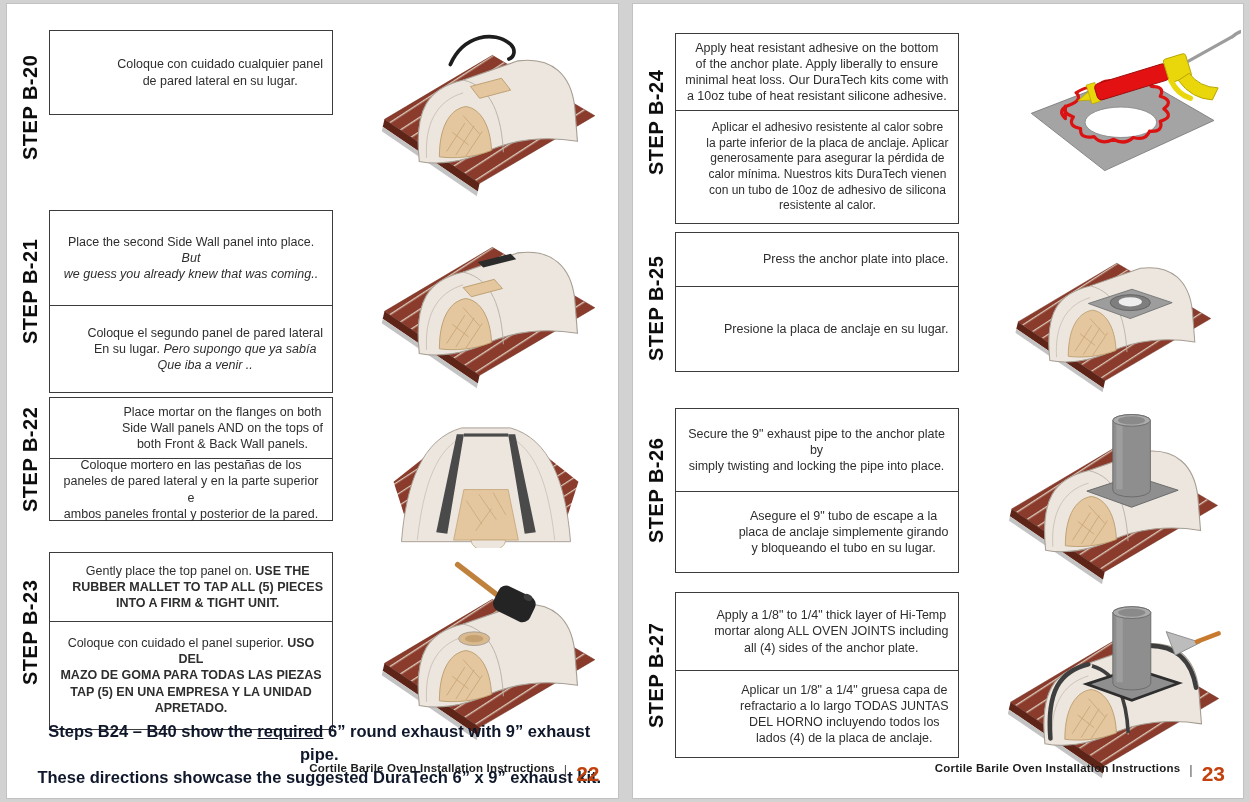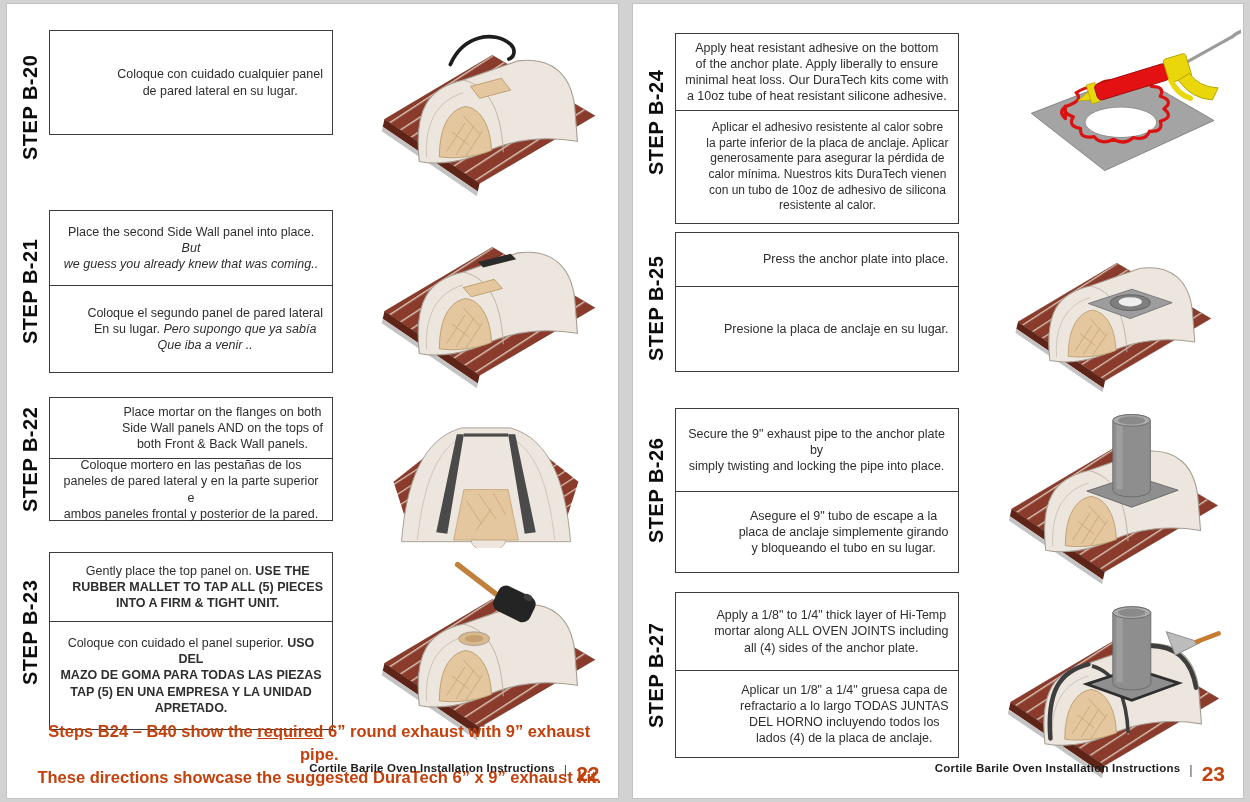--- a/index.html
+++ b/index.html
@@ -15,21 +15,21 @@
        padding:4px 9px;background:#fff;}
   .box + .box{margin-top:-1px;}
   .box-text{text-align:center;white-space:pre-line;font-size:12.5px;line-height:1.3;color:#2e2e2e;}
   .seg-normal{font-style:normal;}
   .seg-italic{font-style:italic;}
   .seg-bold{font-weight:bold;}
   .seg-underline{text-decoration:underline;}
   .illo{position:absolute;right:2px;width:260px;}
   .illo svg{width:100%;height:100%;display:block;}
   .exhaust-note{position:absolute;left:24px;right:10px;text-align:center;
-                color:#c2410c;font-weight:bold;font-size:16.5px;line-height:1.4;}
+                color:#0f172a;font-weight:bold;font-size:16.5px;line-height:1.4;}
   .note-line{white-space:pre-line;}
   .page-footer{position:absolute;right:18px;bottom:12px;display:flex;align-items:flex-start;margin-left:22px;}
   .footer-text{font-weight:bold;font-size:11.5px;color:#1c1c1c;letter-spacing:0.2px;}
   .footer-sep{font-size:13px;color:#555;margin:0 9px;font-weight:normal;}
   .footer-num{font-weight:bold;font-size:21px;color:#c2410c;}
 </style>
 </head>
 <body>
 
 <svg width="0" height="0" style="position:absolute" aria-hidden="true">
@@ -62,38 +62,38 @@
   </defs>
 </svg>
 
 <div class="spread">
 
   <div class="page">
 
     <section class="step-row" style="top:2px;height:192px">
       <div class="step-label" style="top:24px;height:154px">STEP B-20</div>
       <div class="boxes" style="top:24px">
-        <div class="box" style="height:105px">
+        <div class="box" style="height:85px">
           <div class="box-text">Coloque con cuidado cualquier panel
 de pared lateral en su lugar.</div>
         </div>
       </div>
       <div class="illo" style="top:0;height:192px">
         <svg viewBox="0 0 250 210">
           <use href="#ovenBase"></use>
           <polygon points="108,88 142,79 152,92 118,101" fill="#e4c69f" stroke="#bb9c6d"></polygon>
           <path d="M86,64 C100,32 134,26 152,42 C158,48 156,56 150,58" fill="none" stroke="#1d1d1d" stroke-width="4" stroke-linecap="round"></path>
         </svg>
       </div>
     </section>
 
     <section class="step-row" style="top:194px;height:192px">
       <div class="step-label" style="top:12px;height:163px">STEP B-21</div>
       <div class="boxes" style="top:12px">
-        <div class="box" style="height:76px">
+        <div class="box" style="height:96px">
           <div class="box-text"><span class="seg-normal">Place the second Side Wall panel into place.  </span><span class="seg-italic">But
 we guess you already knew that was coming..</span></div>
         </div>
         <div class="box" style="height:88px">
           <div class="box-text"><span class="seg-normal">Coloque el segundo panel de pared lateral
 En su lugar. </span><span class="seg-italic">Pero supongo que ya sabía
 Que iba a venir ..</span></div>
         </div>
       </div>
       <div class="illo" style="top:0;height:192px">

